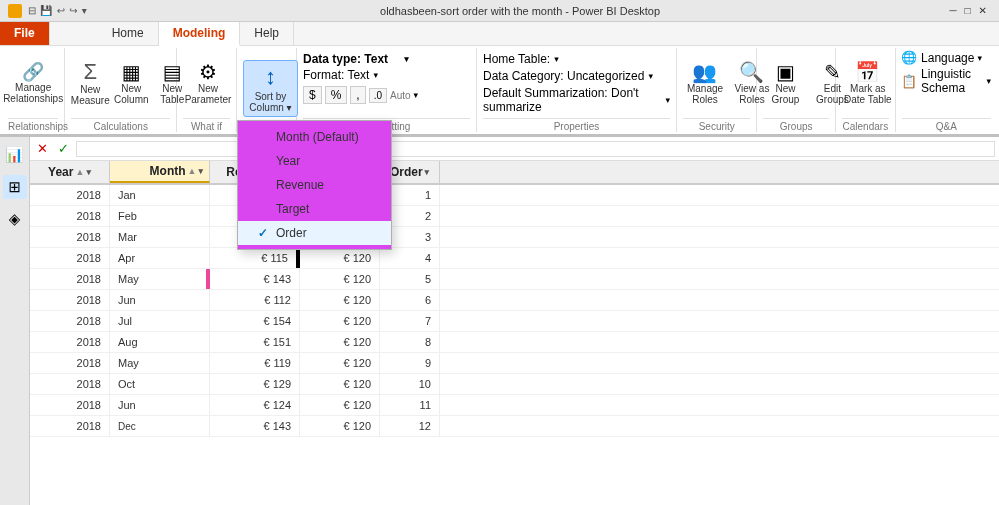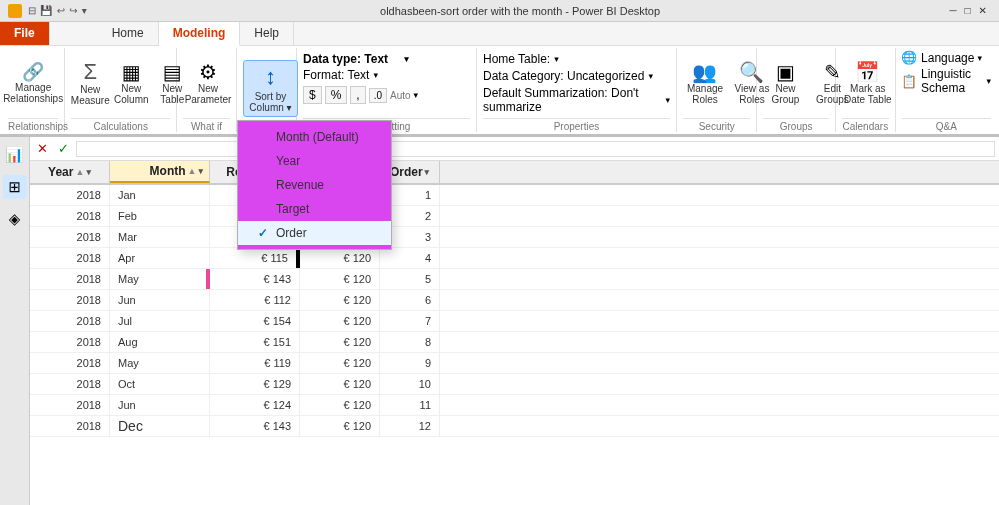--- a/index.html
+++ b/index.html
@@ -363,21 +363,21 @@
   </div>
         <div style="display: flex; border-bottom: 1px solid rgb(240, 240, 240);">
     <div style="width:80px;display:flex;align-items:center;justify-content:flex-end;padding:2px 8px;border-right:1px solid #eee;font-size:11px;height:20px;color:#333;">2018</div>
     <div style="width:100px;display:flex;align-items:center;justify-content:flex-start;padding:2px 8px;border-right:1px solid #eee;font-size:11px;height:20px;color:#333;">Jun</div>
     <div style="width:90px;display:flex;align-items:center;justify-content:flex-end;padding:2px 8px;border-right:1px solid #eee;font-size:11px;height:20px;color:#333;">€ 124</div>
     <div style="width:80px;display:flex;align-items:center;justify-content:flex-end;padding:2px 8px;border-right:1px solid #eee;font-size:11px;height:20px;color:#333;">€ 120</div>
     <div style="width:60px;display:flex;align-items:center;justify-content:flex-end;padding:2px 8px;border-right:1px solid #eee;font-size:11px;height:20px;color:#333;">11</div>
   </div>
         <div style="display: flex; border-bottom: 1px solid rgb(240, 240, 240);">
     <div style="width:80px;display:flex;align-items:center;justify-content:flex-end;padding:2px 8px;border-right:1px solid #eee;font-size:11px;height:20px;color:#333;">2018</div>
-    <div style="width:100px;display:flex;align-items:center;justify-content:flex-start;padding:2px 8px;border-right:1px solid #eee;font-size:14px;height:20px;color:#333;">Dec</div>
+    <div style="width:100px;display:flex;align-items:center;justify-content:flex-start;padding:2px 8px;border-right:1px solid #eee;font-size:10px;height:20px;color:#333;">Dec</div>
     <div style="width:90px;display:flex;align-items:center;justify-content:flex-end;padding:2px 8px;border-right:1px solid #eee;font-size:11px;height:20px;color:#333;">€ 143</div>
     <div style="width:80px;display:flex;align-items:center;justify-content:flex-end;padding:2px 8px;border-right:1px solid #eee;font-size:11px;height:20px;color:#333;">€ 120</div>
     <div style="width:60px;display:flex;align-items:center;justify-content:flex-end;padding:2px 8px;border-right:1px solid #eee;font-size:11px;height:20px;color:#333;">12</div>
   </div>
       </div>
 
   </div>
 
 </div>
 

